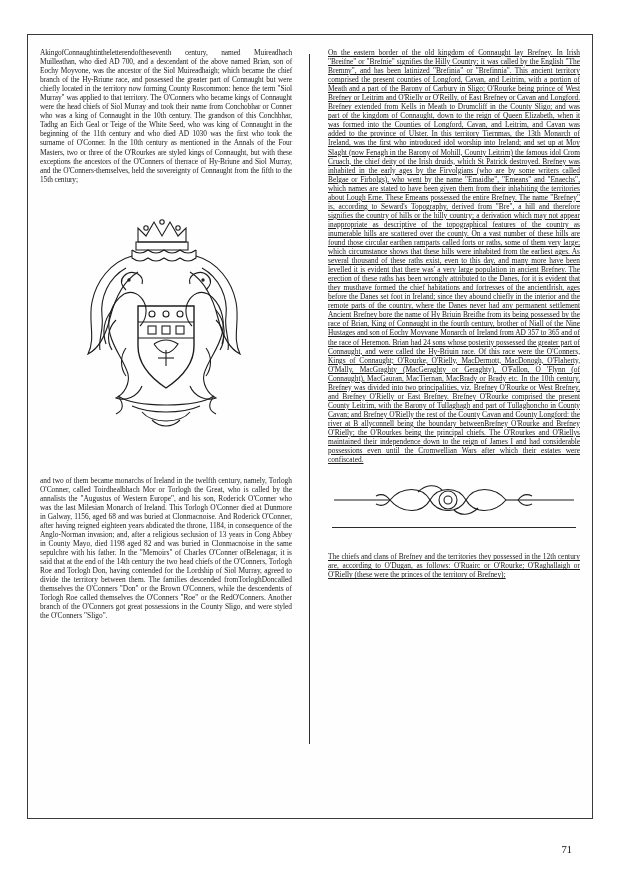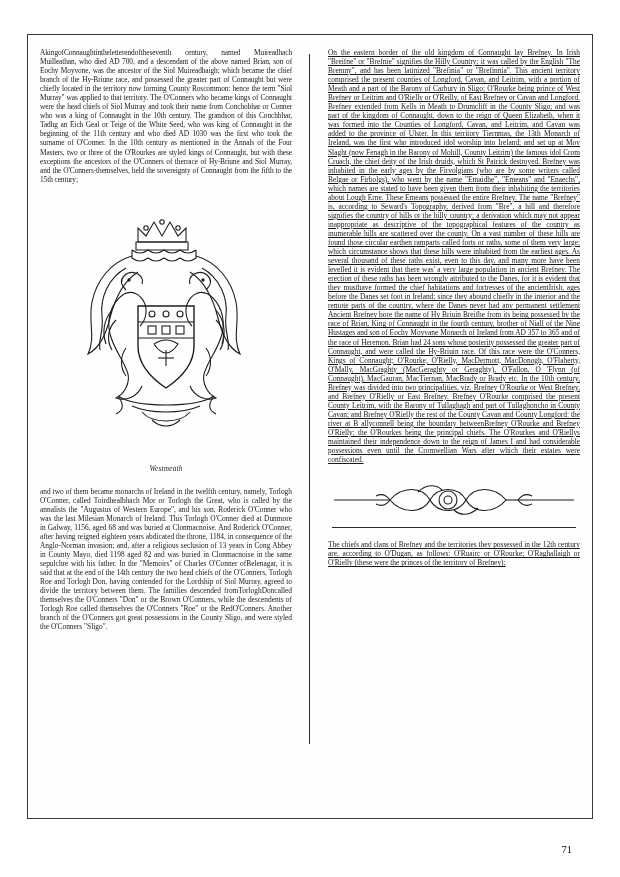--- a/index.html
+++ b/index.html
@@ -171,21 +171,20 @@
 
             <path d="M52 198 C 70 210, 130 210, 148 198"></path>
             <path d="M52 198 C 58 206, 58 212, 50 216"></path>
             <path d="M148 198 C 142 206, 142 212, 150 216"></path>
             <path d="M66 208 C 84 216, 116 216, 134 208"></path>
 
             <path d="M76 214 C 86 226, 114 226, 124 214"></path>
             <path d="M86 222 C 94 230, 106 230, 114 222"></path>
           </g>
         </svg>
-        <div class="crest-caption">Westmeath</div>
       </div>
 
       <p class="body" style="margin-top:14px;">and two of them became monarchs of Ireland in the twelfth century, namely, Torlogh O'Conner, called Toirdhealbhach Mor or Torlogh the Great, who is called by the annalists the "Augustus of Western Europe", and his son, Roderick O'Conner who was the last Milesian Monarch of Ireland. This Torlogh O'Conner died at Dunmore in Galway, 1156, aged 68 and was buried at Clonmacnoise. And Roderick O'Conner, after having reigned eighteen years abdicated the throne, 1184, in consequence of the Anglo-Norman invasion; and, after a religious seclusion of 13 years in Cong Abbey in County Mayo, died 1198 aged 82 and was buried in Clonmacnoise in the same sepulchre with his father. In the "Memoirs" of Charles O'Conner ofBelenagar, it is said that at the end of the 14th century the two head chiefs of the O'Conners, Torlogh Roe and Torlogh Don, having contended for the Lordship of Siol Murray, agreed to divide the territory between them. The families descended fromTorloghDoncalled themselves the O'Conners "Don" or the Brown O'Conners, while the descendents of Torlogh Roe called themselves the O'Conners "Roe" or the RedO'Conners. Another branch of the O'Conners got great possessions in the County Sligo, and were styled the O'Conners "Sligo".</p>
     </div>
 
     <div class="col col-right">
 
       <p class="body">On the eastern border of the old kingdom of Connaught lay Brefney. In Irish "Breifne" or "Brefnie" signifies the Hilly Country; it was called by the English "The Bremny", and has been latinized "Brefinia" or "Brefinnia". This ancient territory comprised the present counties of Longford, Cavan, and Leitrim, with a portion of Meath and a part of the Barony of Carbury in Sligo; O'Rourke being prince of West Brefney or Leitrim and O'Rielly or O'Reilly, of East Brefney or Cavan and Longford. Brefney extended from Kells in Meath to Drumcliff in the County Sligo; and was part of the kingdom of Connaught, down to the reign of Queen Elizabeth, when it was formed into the Counties of Longford, Cavan, and Leitrim, and Cavan was added to the province of Ulster. In this territory Tiernmas, the 13th Monarch of Ireland, was the first who introduced idol worship into Ireland; and set up at Moy Slaght (now Fenagh in the Barony of Mohill, County Leitrim) the famous idol Crom Cruach, the chief deity of the Irish druids, which St Patrick destroyed. Brefney was inhabited in the early ages by the Firvolgians (who are by some writers called Belgae or Firbolgs), who went by the name "Emaidhe", "Emeans" and "Enaechs", which names are stated to have been given them from their inhabiting the territories about Lough Erne. These Emeans possessed the entire Brefney. The name "Brefney" is, according to Seward's Topography, derived from "Bre", a hill and therefore signifies the country of hills or the hilly country; a derivation which may not appear inappropriate as descriptive of the topographical features of the country as inumerable hills are scattered over the county. On a vast number of these hills are found those circular earthen ramparts called forts or raths, some of them very large; which circumstance shows that these hills were inhabited from the earliest ages. As several thousand of these raths exist, even to this day, and many more have been levelled it is evident that there was' a very large population in ancient Brefney. The erection of these raths has been wrongly attributed to the Danes, for it is evident that they musthave formed the chief habitations and fortresses of the ancientIrish, ages before the Danes set foot in Ireland; since they abound chiefly in the interior and the remote parts of the country, where the Danes never had any permanent settlement Ancient Brefney bore the name of Hy Briuin Breifhe from its being possessed by the race of Brian, King of Connaught in the fourth century, brother of Niall of the Nine Hustages and son of Eochy Moyvane Monarch of Ireland from AD 357 to 365 and of the race of Heremon. Brian had 24 sons whose posterity possessed the greater part of Connaught, and were called the Hy-Briuin race. Of this race were the O'Conners, Kings of Connaught; O'Rourke, O'Rielly, MacDermott, MacDonogh, O'Flaherty, O'Mally, MacGraghty (MacGeraghty or Geraghty), O'Fallon, O 'Flynn (of Connaught), MacGauran, MacTiernan, MacBrady or Brady etc. In the 10th century, Brefney was divided into two principalities, viz. Brefney O'Rourke or West Brefney, and Brefney O'Rielly or East Brefney. Brefney O'Rourke comprised the present County Leitrim, with the Barony of Tullaghagh and part of Tullaghoncho in County Cavan; and Brefney O'Rielly the rest of the County Cavan and County Longford: the river at B allyconnell being the boundary betweenBrefney O'Rourke and Brefney O'Rielly; the O'Rourkes being the principal chiefs. The O'Rourkes and O'Riellys maintained their independence down to the reign of James I and had considerable possessions even until the Cromwellian Wars after which their estates were confiscated.</p>
 
       <div class="ornament-wrap">
@@ -203,18 +202,18 @@
             <path d="M148 26 C 140 34, 130 34, 124 28"></path>
             <path d="M60 18 q-6 -8 -14 -4"></path>
             <path d="M60 18 q-6 8 -14 4"></path>
             <path d="M188 18 q6 -8 14 -4"></path>
             <path d="M188 18 q6 8 14 4"></path>
           </g>
         </svg>
         <div class="rule"></div>
       </div>
 
-      <p class="body" style="margin-top:12px;">The chiefs and clans of Brefney and the territories they possessed in the 12th century are, according to O'Dugan, as follows: O'Ruairc or O'Rourke; O'Raghallaigh or O'Rielly (these were the princes of the territory of Brefney);</p>
+      <p class="body" style="margin-top:24px;">The chiefs and clans of Brefney and the territories they possessed in the 12th century are, according to O'Dugan, as follows: O'Ruairc or O'Rourke; O'Raghallaigh or O'Rielly (these were the princes of the territory of Brefney);</p>
     </div>
   </div>
 
   <div class="page-number">71</div>
 </div>
 
 </body></html>

